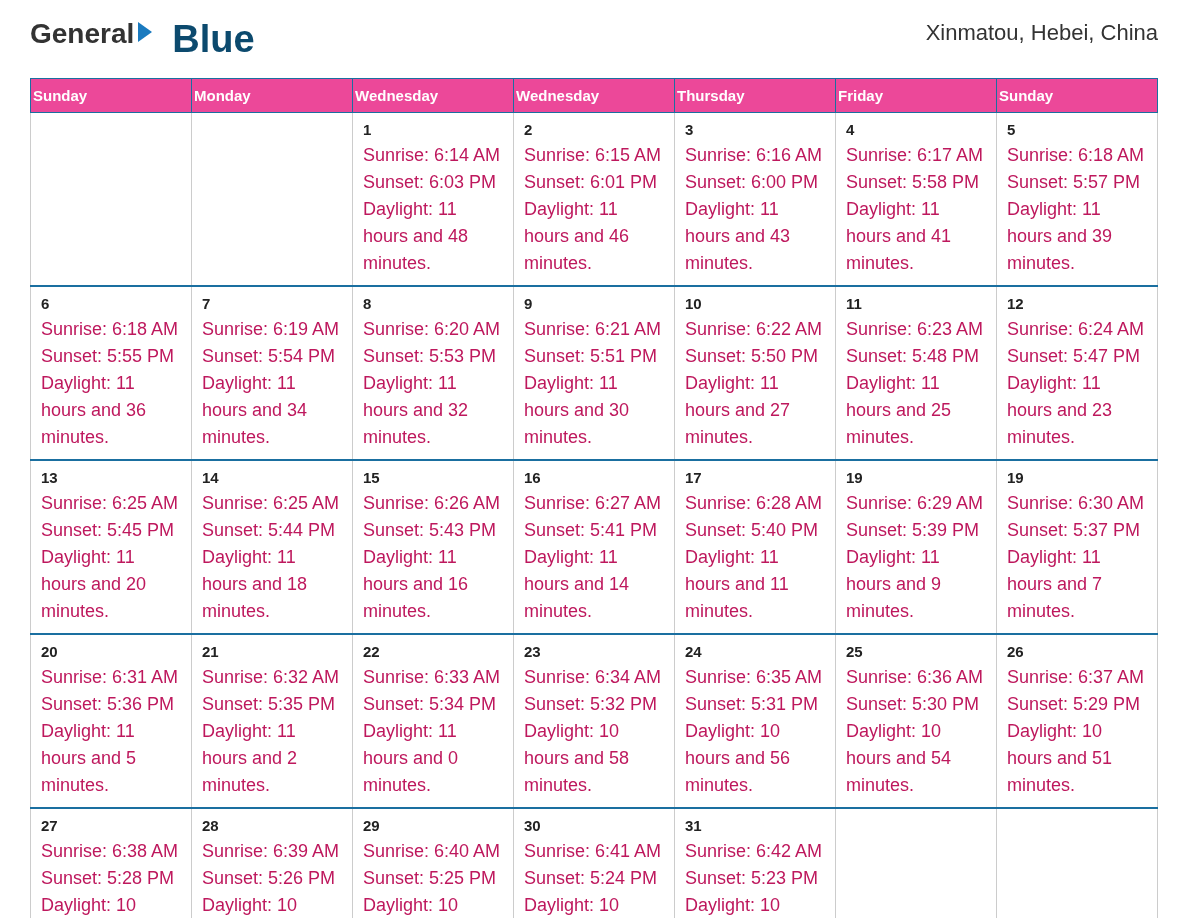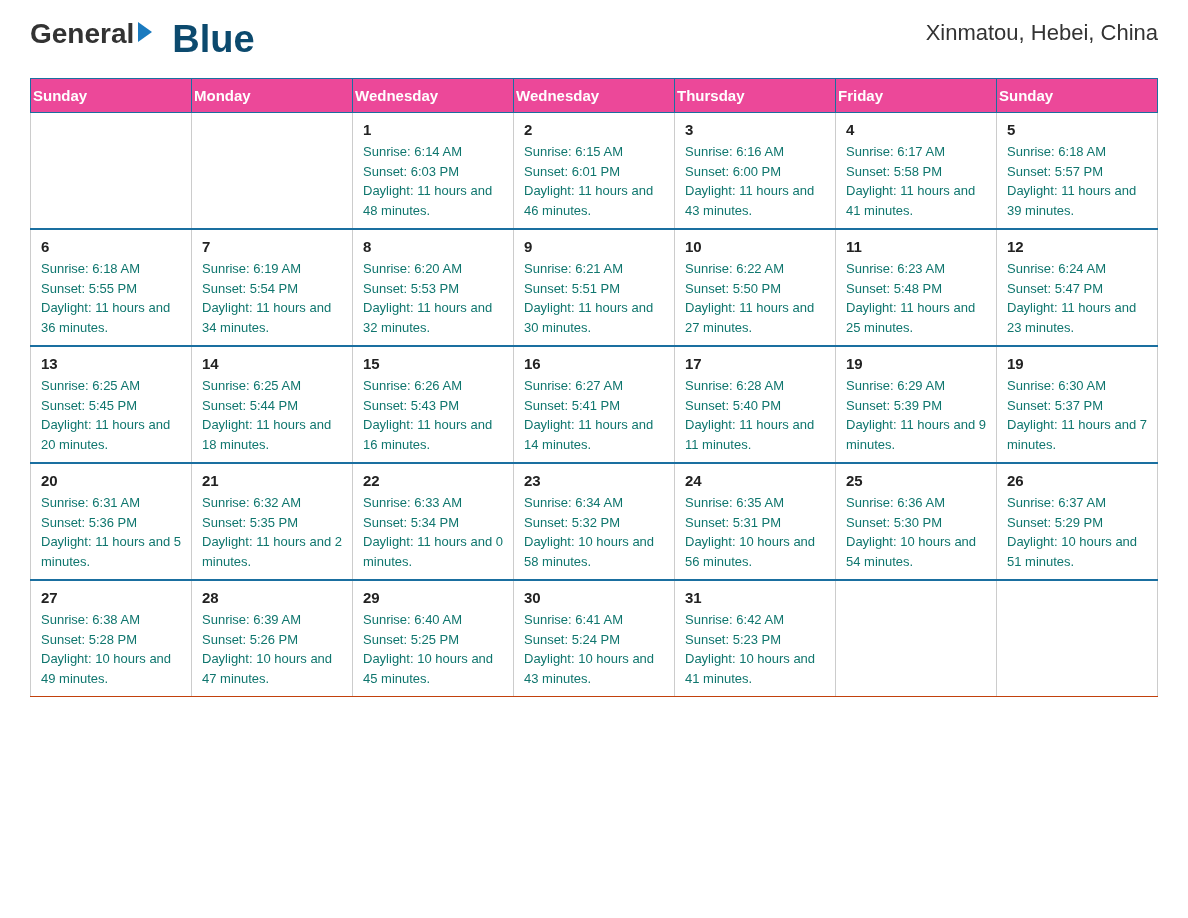--- a/index.html
+++ b/index.html
@@ -83,22 +83,22 @@
       color: #333;
       height: 110px;
     }
     .day-number {
       font-size: 15px;
       font-weight: bold;
       color: #222;
       margin-bottom: 4px;
     }
     .day-info {
-      font-size: 13px;
-      color: #0f766e;
+      font-size: 18px;
+      color: #be185d;
       line-height: 1.5;
     }
     tbody tr:last-child td {
       border-bottom: 1px solid #c2410c;
     }
     .empty-cell {
       background: #fff;
     }
   </style>
 </head>

